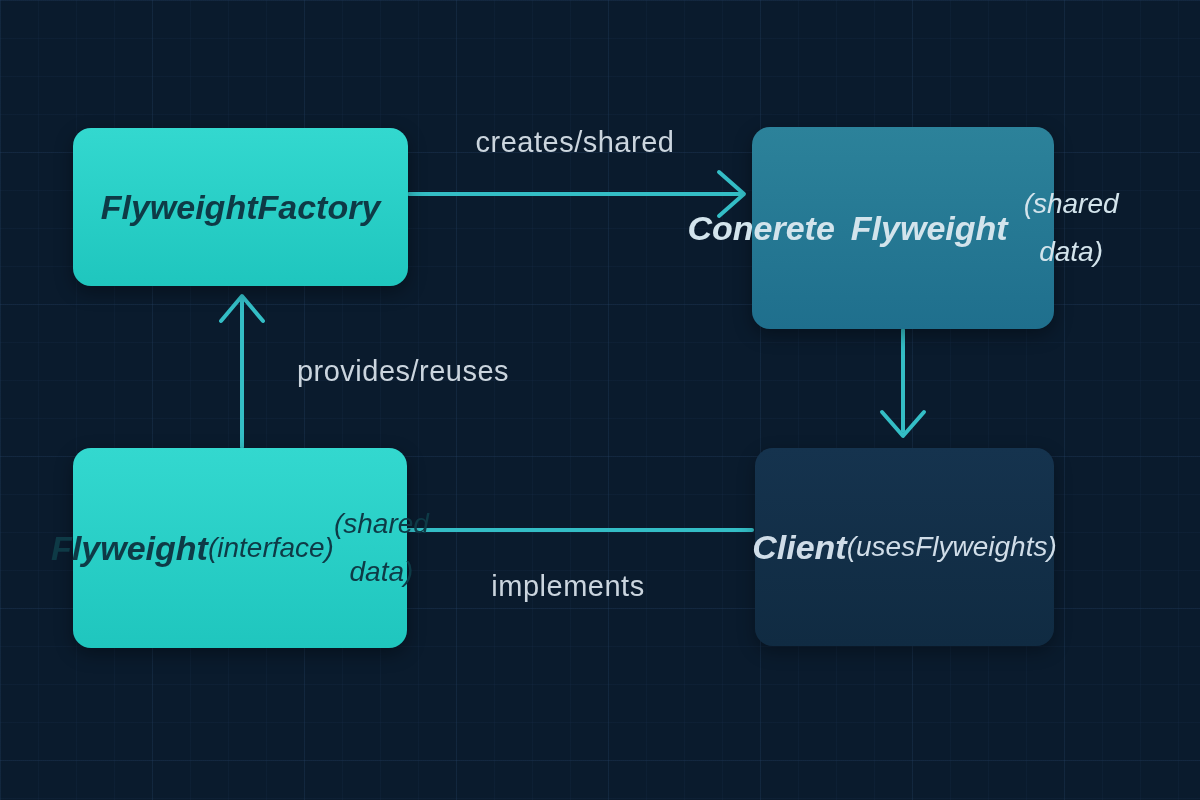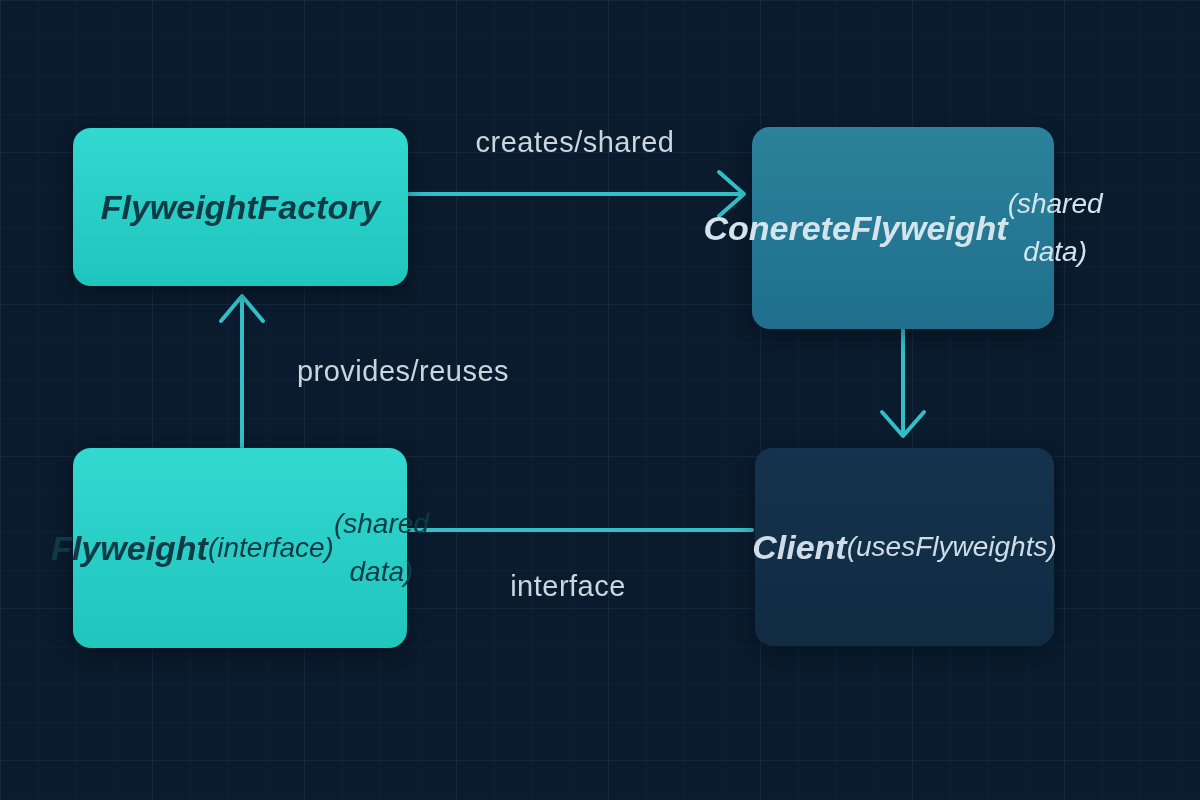--- a/index.html
+++ b/index.html
@@ -34,20 +34,21 @@
   .node--cyan {
     background: linear-gradient(180deg, #33d8cf 0%, #1fc6be 100%);
     color: #0e3a46;
     box-shadow: 0 6px 18px rgba(0, 0, 0, 0.35);
   }
 
   .node--teal {
     background: linear-gradient(180deg, #2c829a 0%, #1f6f8d 100%);
     color: #d3e4ec;
     box-shadow: 0 6px 18px rgba(0, 0, 0, 0.35);
+    gap: 16px;
   }
 
   .node--navy {
     background: linear-gradient(180deg, #15334e 0%, #102b42 100%);
     color: #d0dde8;
     box-shadow: 0 6px 18px rgba(0, 0, 0, 0.30);
     justify-content: center;
   }
 
   .node-title {
@@ -130,15 +131,15 @@
   <div class="node node--navy" style="left:755px; top:448px; width:299px; height:198px;">
     <div class="node-title">Client</div>
     <div class="node-sub">(uses</div>
     <div class="node-sub">Flyweights)</div>
   </div>
 
   <div class="edge-label" style="left:415px; top:126px; width:320px;">creates/shared</div>
 
   <div class="edge-label" style="left:278px; top:355px; width:250px;">provides/reuses</div>
 
-  <div class="edge-label" style="left:418px; top:570px; width:300px;">interface</div>
+  <div class="edge-label" style="left:418px; top:570px; width:300px;">implements</div>
 
 </div>
 
 </body></html>

